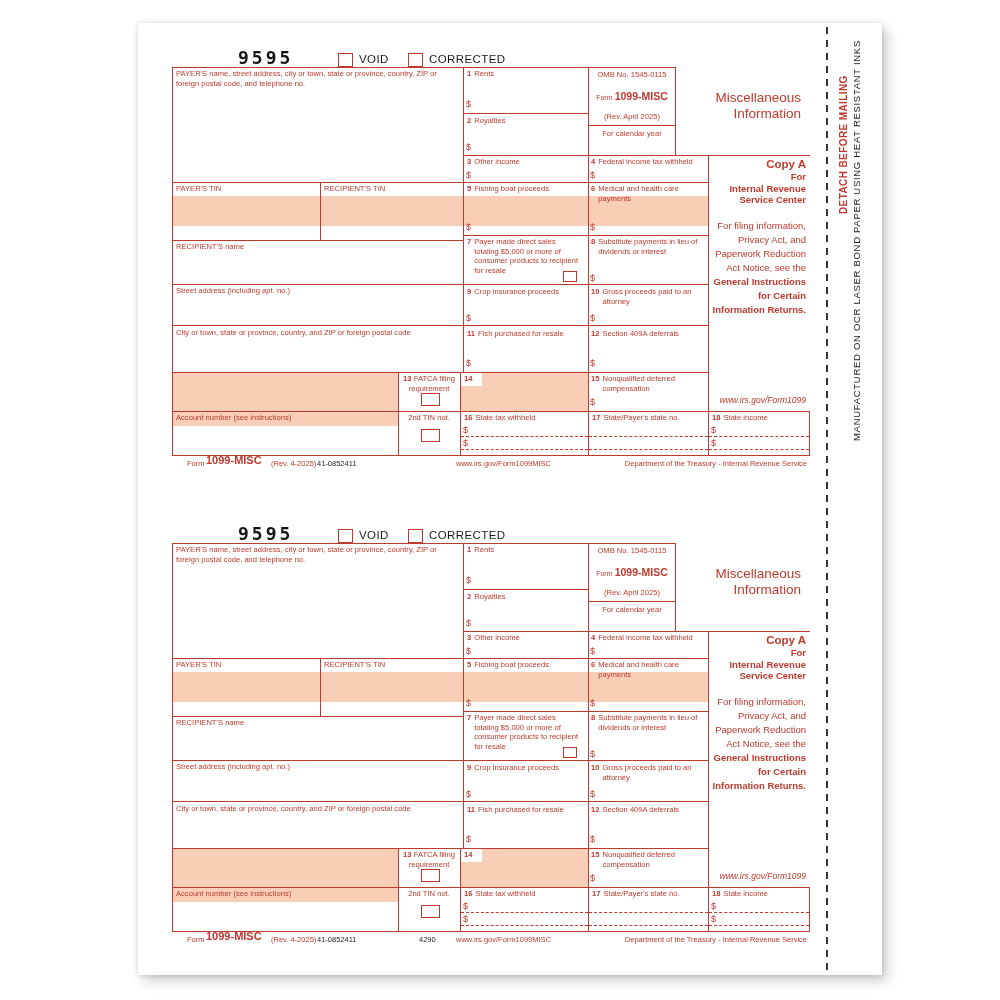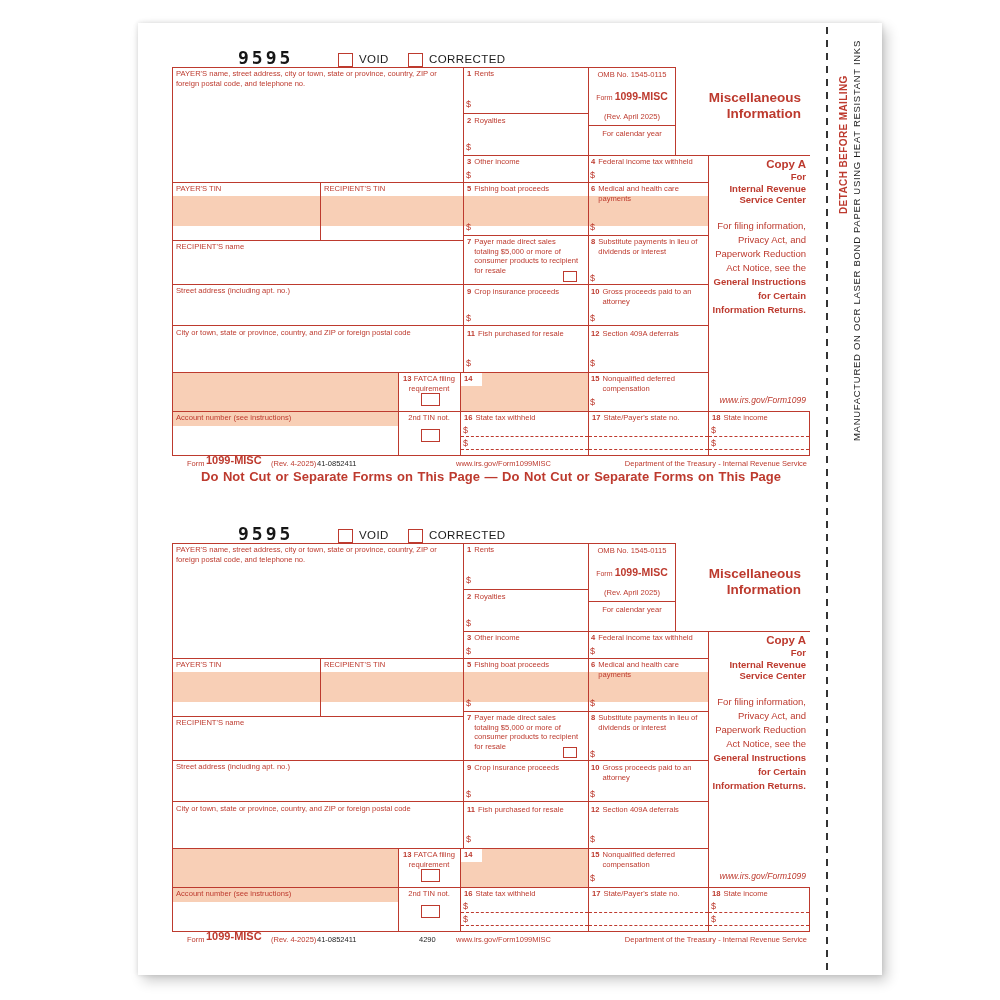--- a/index.html
+++ b/index.html
@@ -20,21 +20,21 @@
   .t{position:absolute;font-size:7.6px;line-height:1.28;color:var(--red);}
   .lbl{display:flex;gap:3px;}
   .bn{font-weight:bold;flex:none;}
   .dol{position:absolute;font-size:9px;color:var(--red);}
   .ctr{text-align:center;}
   .blk{color:var(--ink);}
   .scan{position:absolute;font-family:"DejaVu Sans Mono",monospace;font-weight:bold;
         font-size:18px;letter-spacing:3px;color:#161616;}
   .hdrlbl{position:absolute;font-size:11.5px;color:#1b1b1b;letter-spacing:.4px;}
   .mtitle{position:absolute;left:503px;top:45px;width:131px;padding-right:5px;text-align:right;
-          font-size:13.5px;font-weight:bold;color:var(--red);line-height:16px;}
+          font-size:13.5px;font-weight:normal;color:var(--red);line-height:16px;}
   .copyblk{position:absolute;left:538px;top:112px;width:96px;text-align:right;color:var(--red);}
   .copy-a{font-size:11.5px;font-weight:bold;line-height:14px;}
   .copy-sub{font-size:9.5px;font-weight:bold;line-height:11.5px;}
   .copy-par{margin-top:13px;font-size:9.5px;line-height:14px;}
   .copy-par b{font-weight:bold;}
   .irsurl{position:absolute;left:536px;top:350px;width:98px;text-align:right;
           font-style:italic;font-size:8.5px;color:var(--red);}
   .footer{position:absolute;left:0;top:410px;width:638px;height:16px;font-size:7.5px;color:var(--red);}
   .footer span{position:absolute;top:4px;}
   .fname{font-size:11px;font-weight:bold;top:-1px !important;}
@@ -213,21 +213,20 @@
     <span style="left:15px;">Form</span>
     <span class="fname" style="left:34px;">1099-MISC</span>
     <span style="left:99px;">(Rev. 4-2025)</span>
     <span class="blk" style="left:145px;">41-0852411</span>
     <span class="blk" style="left:247px;"></span>
     <span style="left:284px;">www.irs.gov/Form1099MISC</span>
     <span style="right:3px;">Department of the Treasury - Internal Revenue Service</span>
   </div>
 </div>
 
-  <div class="donotcut">Do Not Cut or Separate Forms on This Page — Do Not Cut or Separate Forms on This Page</div>
 
   <div class="form-copy" style="top:521px;">
 
   <div class="scan" style="left:66px;top:2px;">9595</div>
   <div class="cb" style="left:166px;top:8px;width:15px;height:14px;"></div>
   <div class="hdrlbl" style="left:187px;top:8px;">VOID</div>
   <div class="cb" style="left:236px;top:8px;width:15px;height:14px;"></div>
   <div class="hdrlbl" style="left:257px;top:8px;">CORRECTED</div>
 
   <div class="shade" style="left:1px;top:151px;width:535px;height:30px;"></div>

